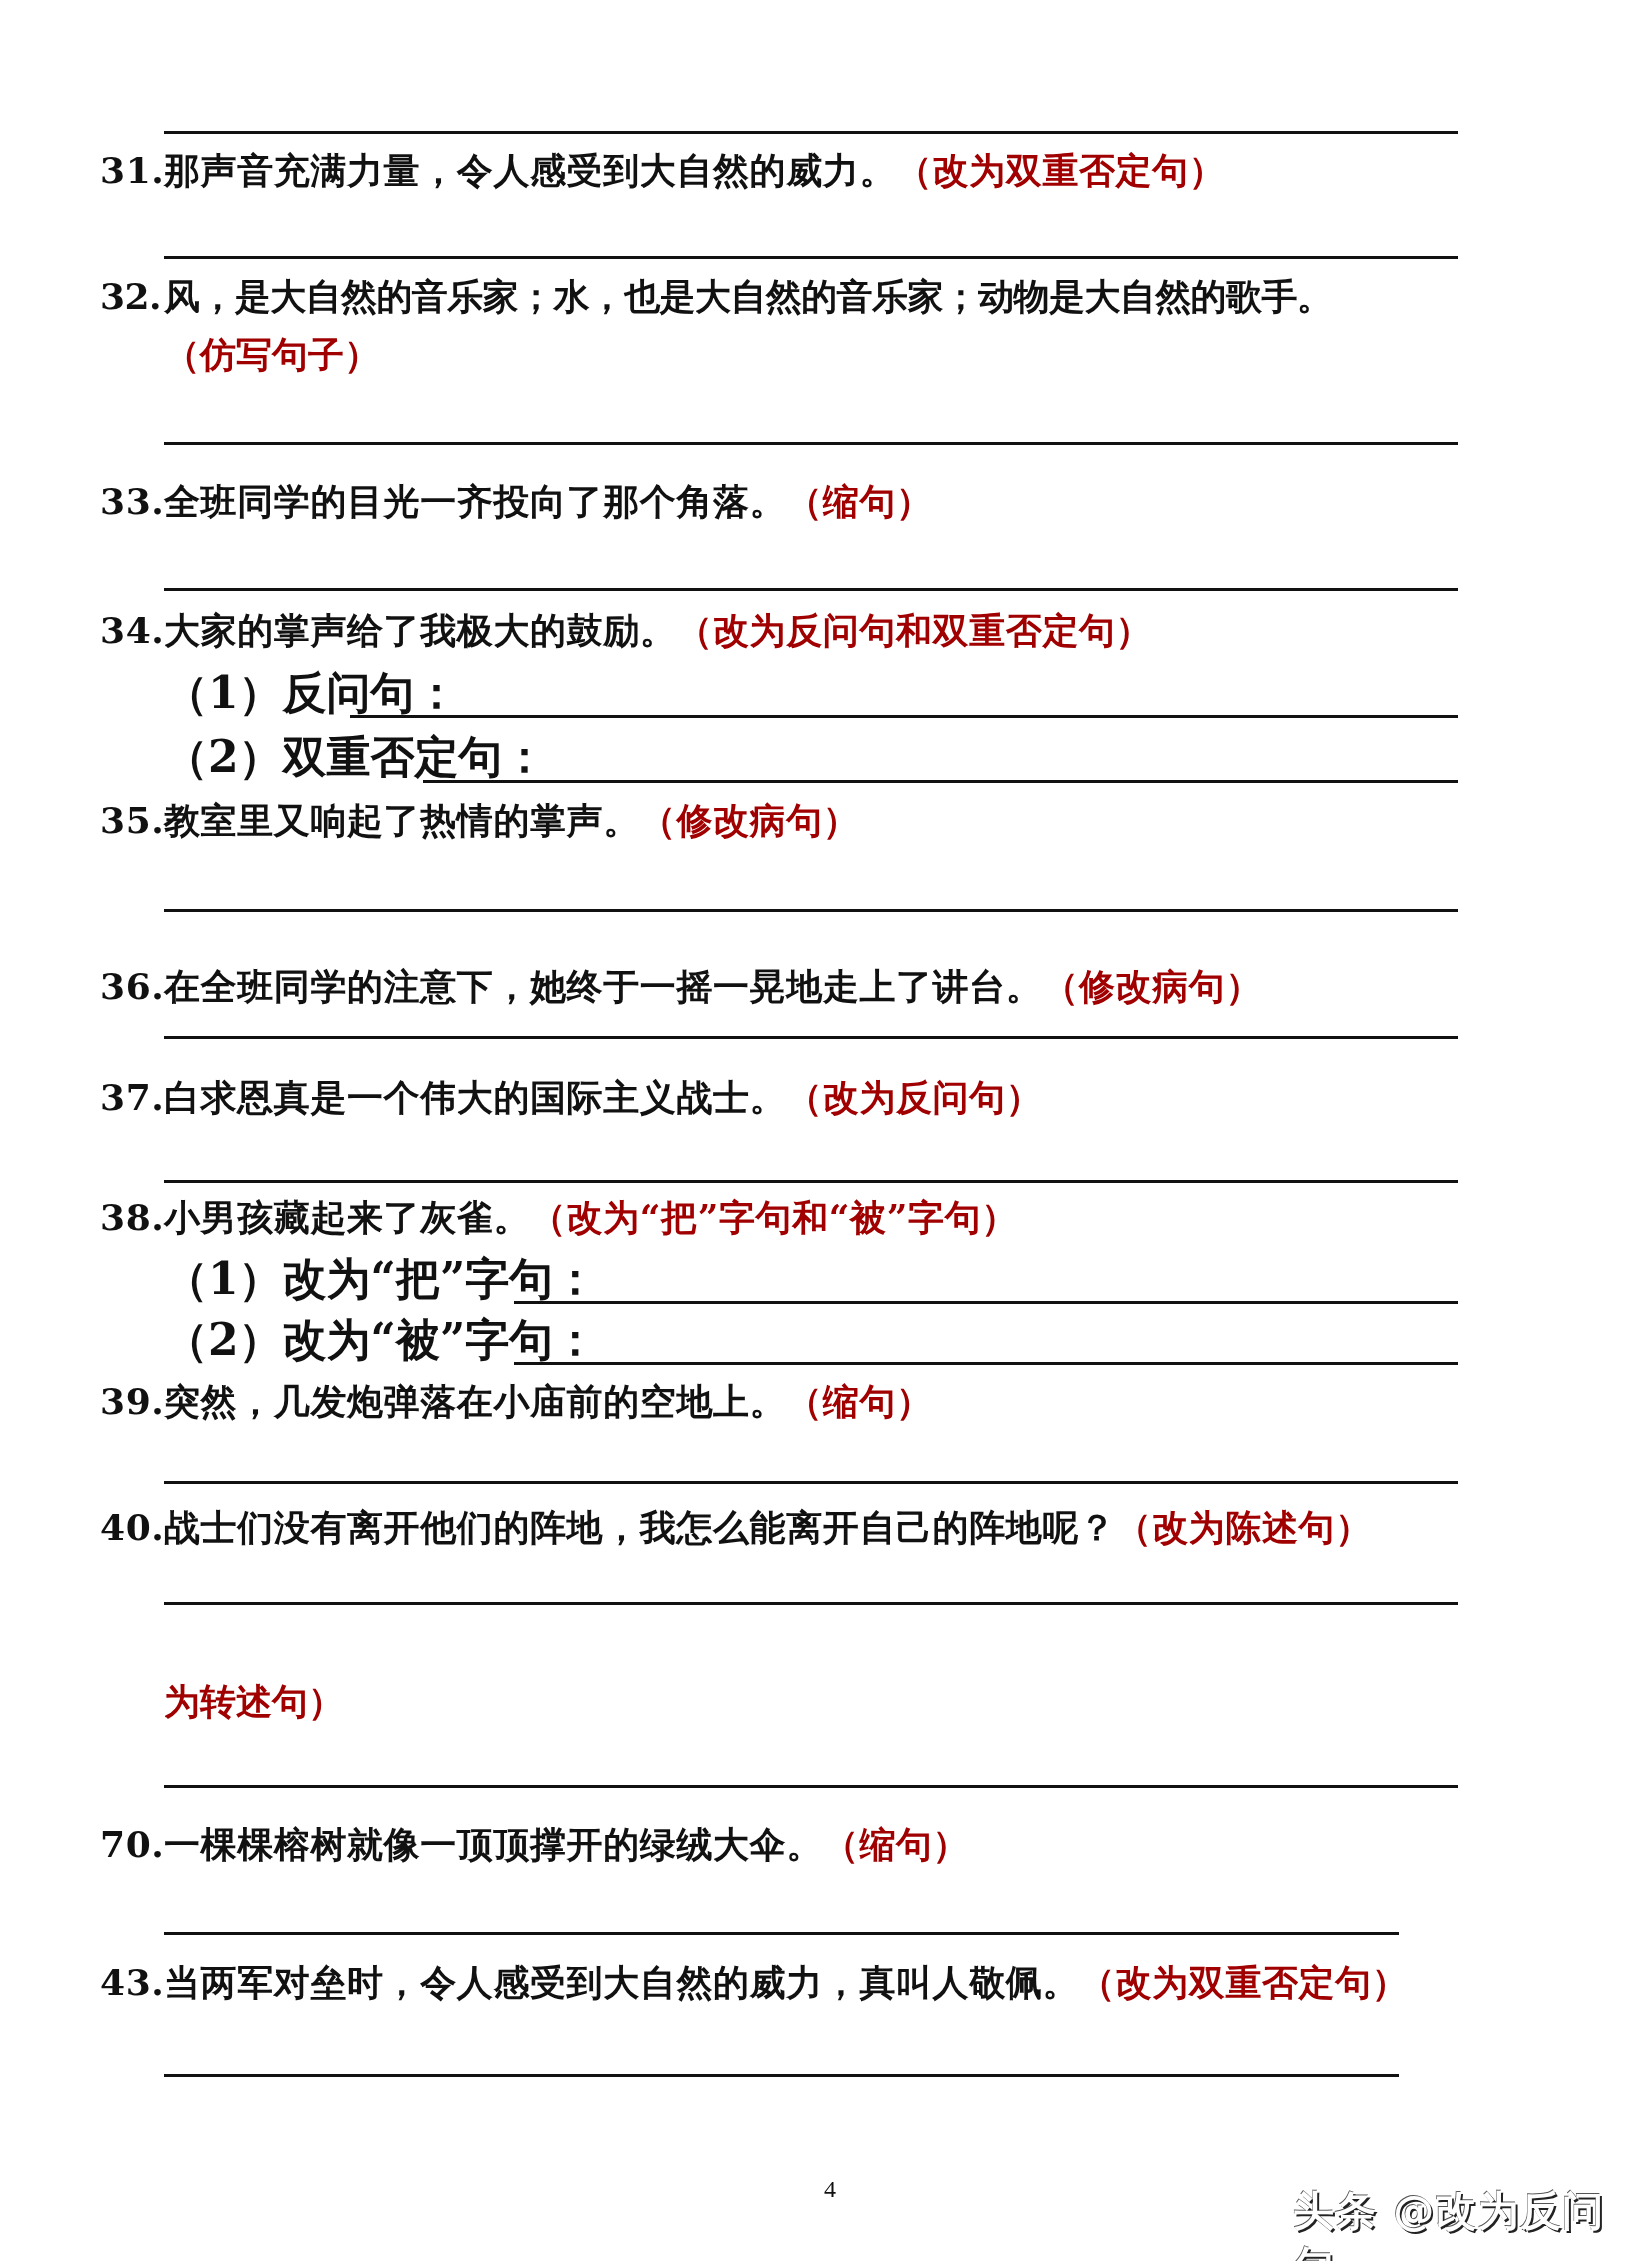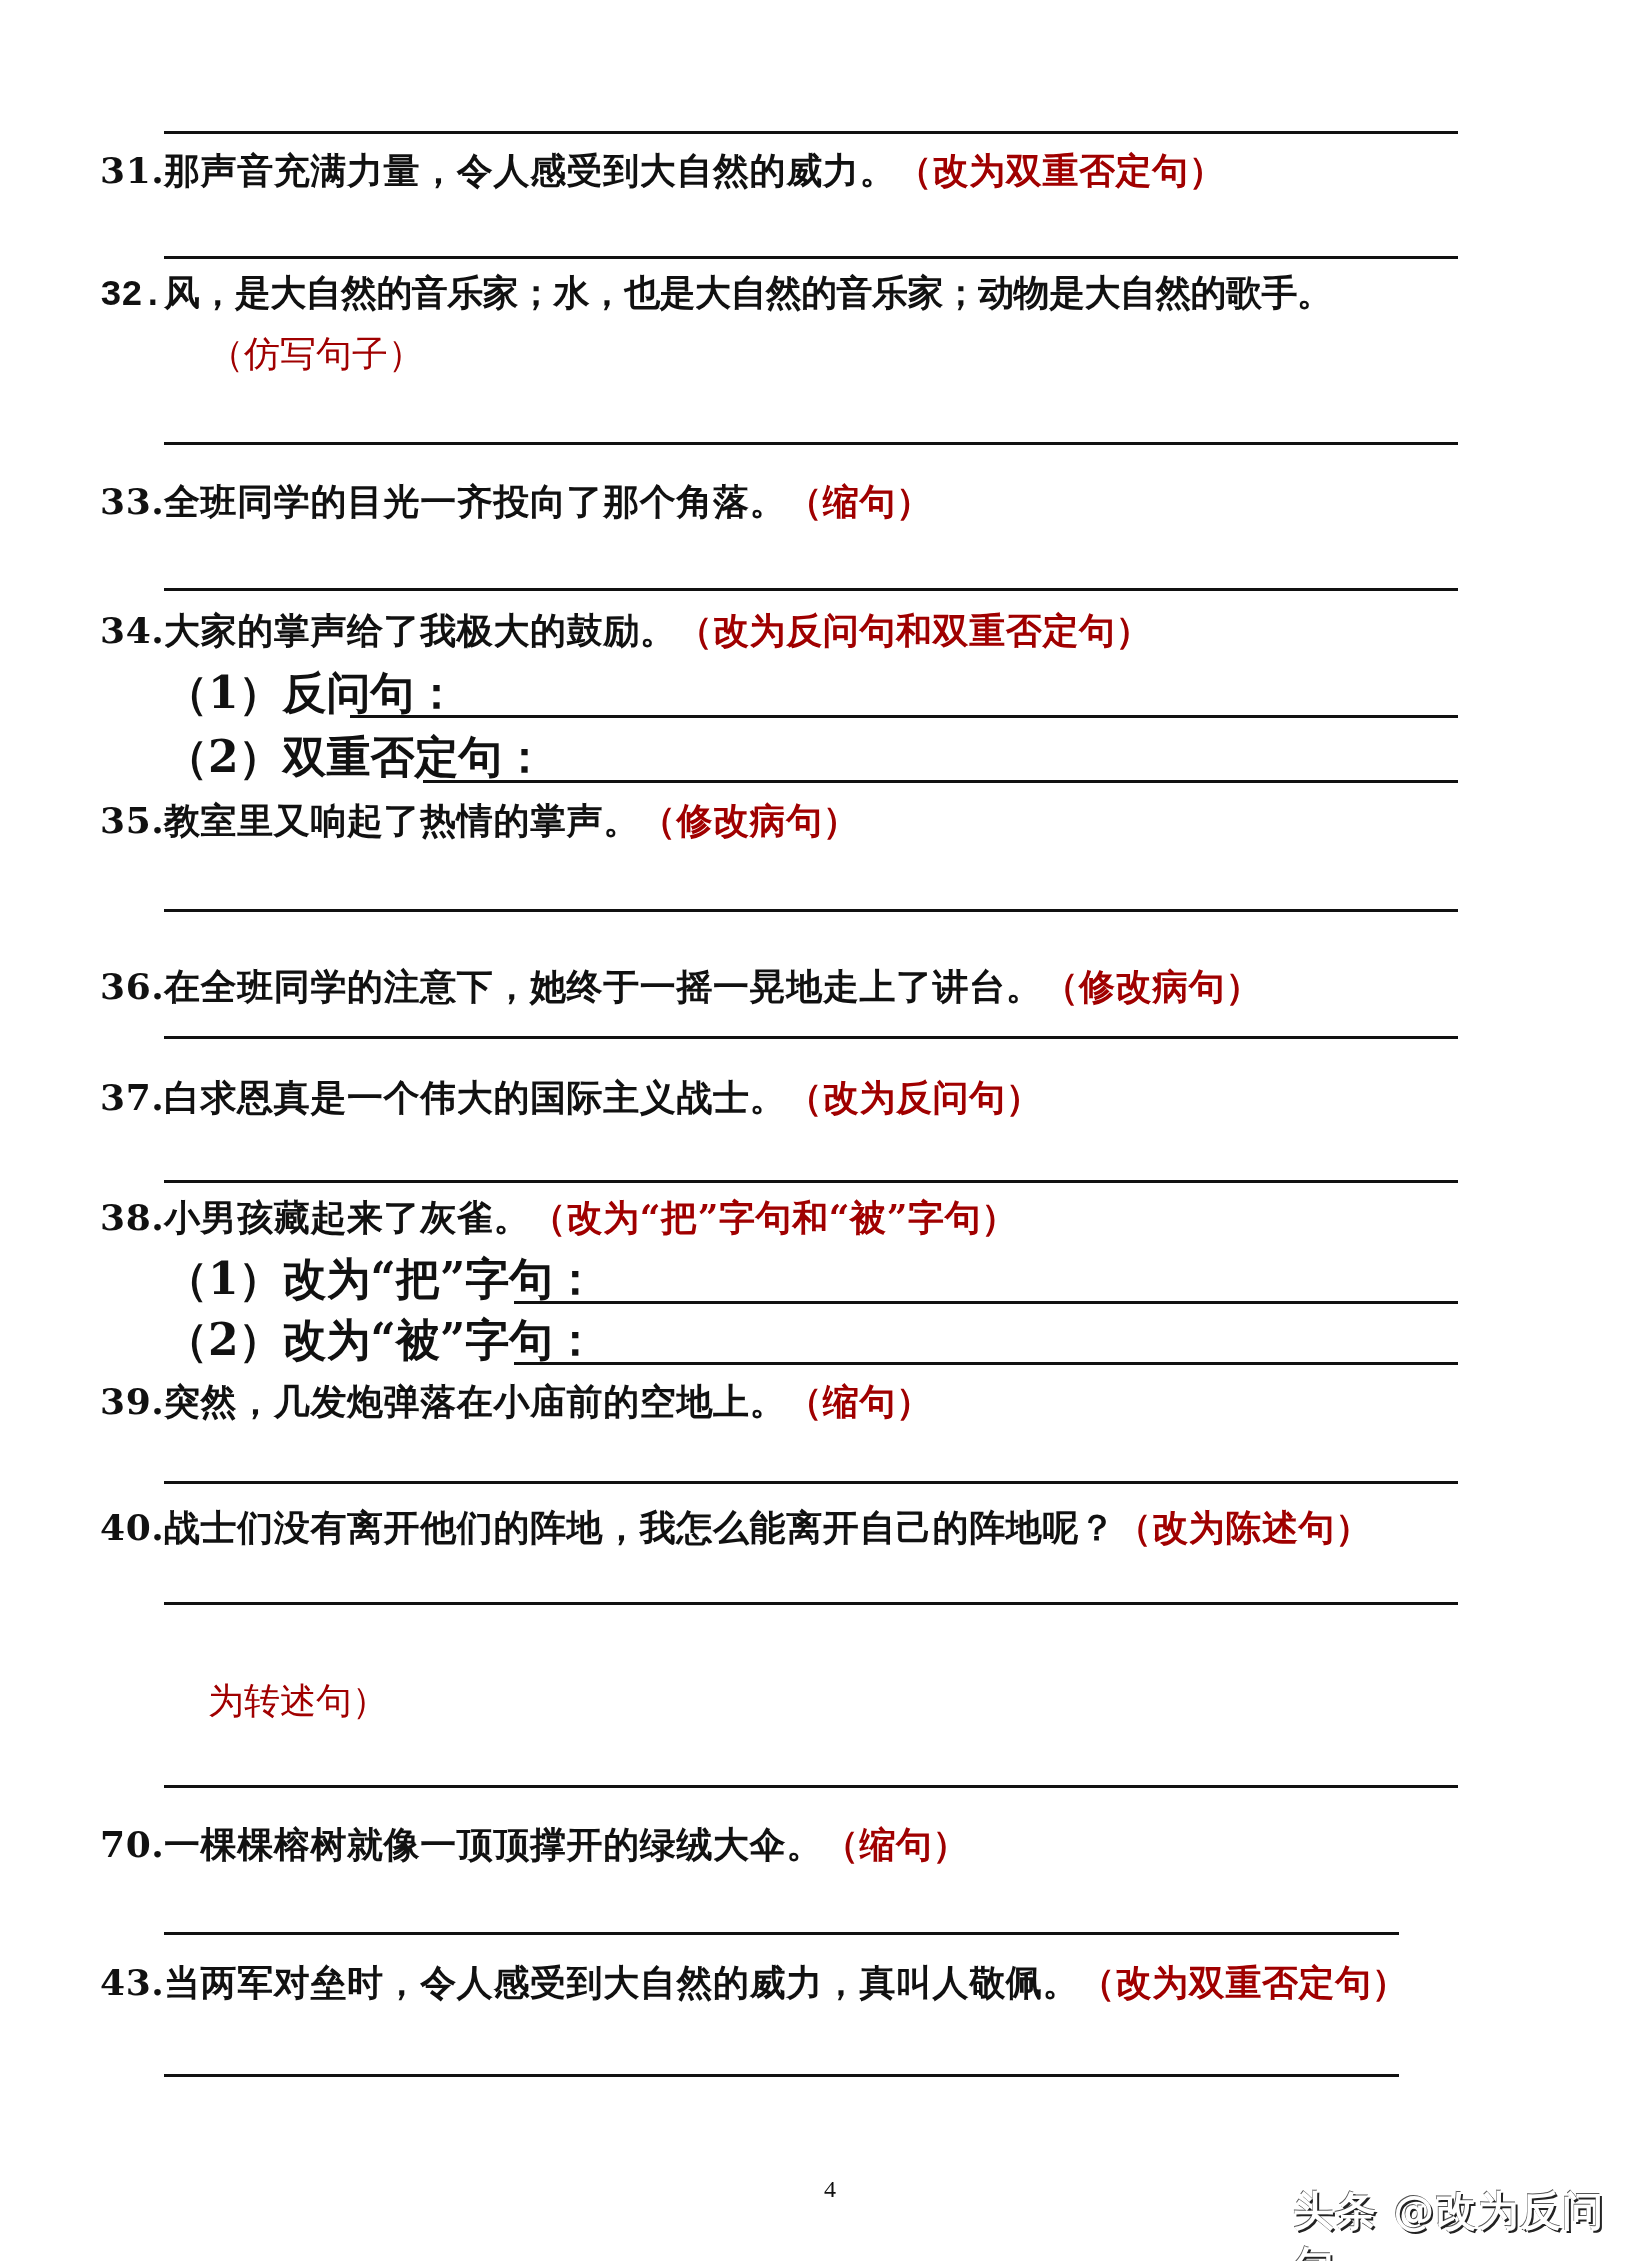--- a/index.html
+++ b/index.html
@@ -6,41 +6,41 @@
   body { width: 1632px; height: 2261px; position: relative; overflow: hidden;
          font-family: "DejaVu Serif", "Liberation Serif", serif; color: #111; }
   .page { position: absolute; left: 0; top: 0; width: 1632px; height: 2261px; background: #fff; }
   .rule { position: absolute; height: 2.5px; background: #111; }
   .q { position: absolute; left: 100px; font-size: 36px; font-weight: bold; line-height: 44px;
        white-space: nowrap; letter-spacing: 0.6px; transform: translateY(-50%); }
   .q .num { display: inline-block; width: 64px; }
   .q .hint { color: #a00000; }
   .sub { position: absolute; left: 164px; font-size: 44px; font-weight: bold; line-height: 44px;
          white-space: nowrap; transform: translateY(-50%); }
-  .cont { position: absolute; left: 164px; font-size: 36px; font-weight: normal; line-height: 44px;
-          white-space: nowrap; color: #a00000; transform: translateY(-50%); margin-left: 44px; }
+  .cont { position: absolute; left: 164px; font-size: 36px; font-weight: bold; line-height: 44px;
+          white-space: nowrap; color: #a00000; transform: translateY(-50%); }
   .pagenum { position: absolute; left: 824px; top: 2176px; font-size: 24px; color: #111;
              font-family: "Liberation Serif", serif; }
   .watermark { position: absolute; left: 1293px; top: 2184px; font-size: 41px; color: #fff;
                font-family: "DejaVu Sans", sans-serif; font-weight: bold; letter-spacing: 1.3px;
                text-shadow: 1.9px 1.9px 0 #222, -0.6px -0.6px 0 #555; }
 </style>
 </head>
 <body>
 
 <div class="page">
 
   <div class="rule" style="left:164px; width:1294px; top:131px;"></div>
 
   <div class="q" style="top:170px;">
     <span class="num">31.</span><span>那声音充满力量，令人感受到大自然的威力。</span><span class="hint">（改为双重否定句）</span>
   </div>
   <div class="rule" style="left:164px; width:1294px; top:256px;"></div>
 
-  <div class="q" style="top:296px; letter-spacing:-0.6px;font-family:Liberation Mono, monospace;">
+  <div class="q" style="top:296px; letter-spacing:-0.6px;">
     <span class="num">32.</span><span>风，是大自然的音乐家；水，也是大自然的音乐家；动物是大自然的歌手。</span>
   </div>
   <div class="cont" style="top:354px;">（仿写句子）</div>
   <div class="rule" style="left:164px; width:1294px; top:442px;"></div>
 
   <div class="q" style="top:501px;">
     <span class="num">33.</span><span>全班同学的目光一齐投向了那个角落。</span><span class="hint">（缩句）</span>
   </div>
   <div class="rule" style="left:164px; width:1294px; top:588px;"></div>
 

